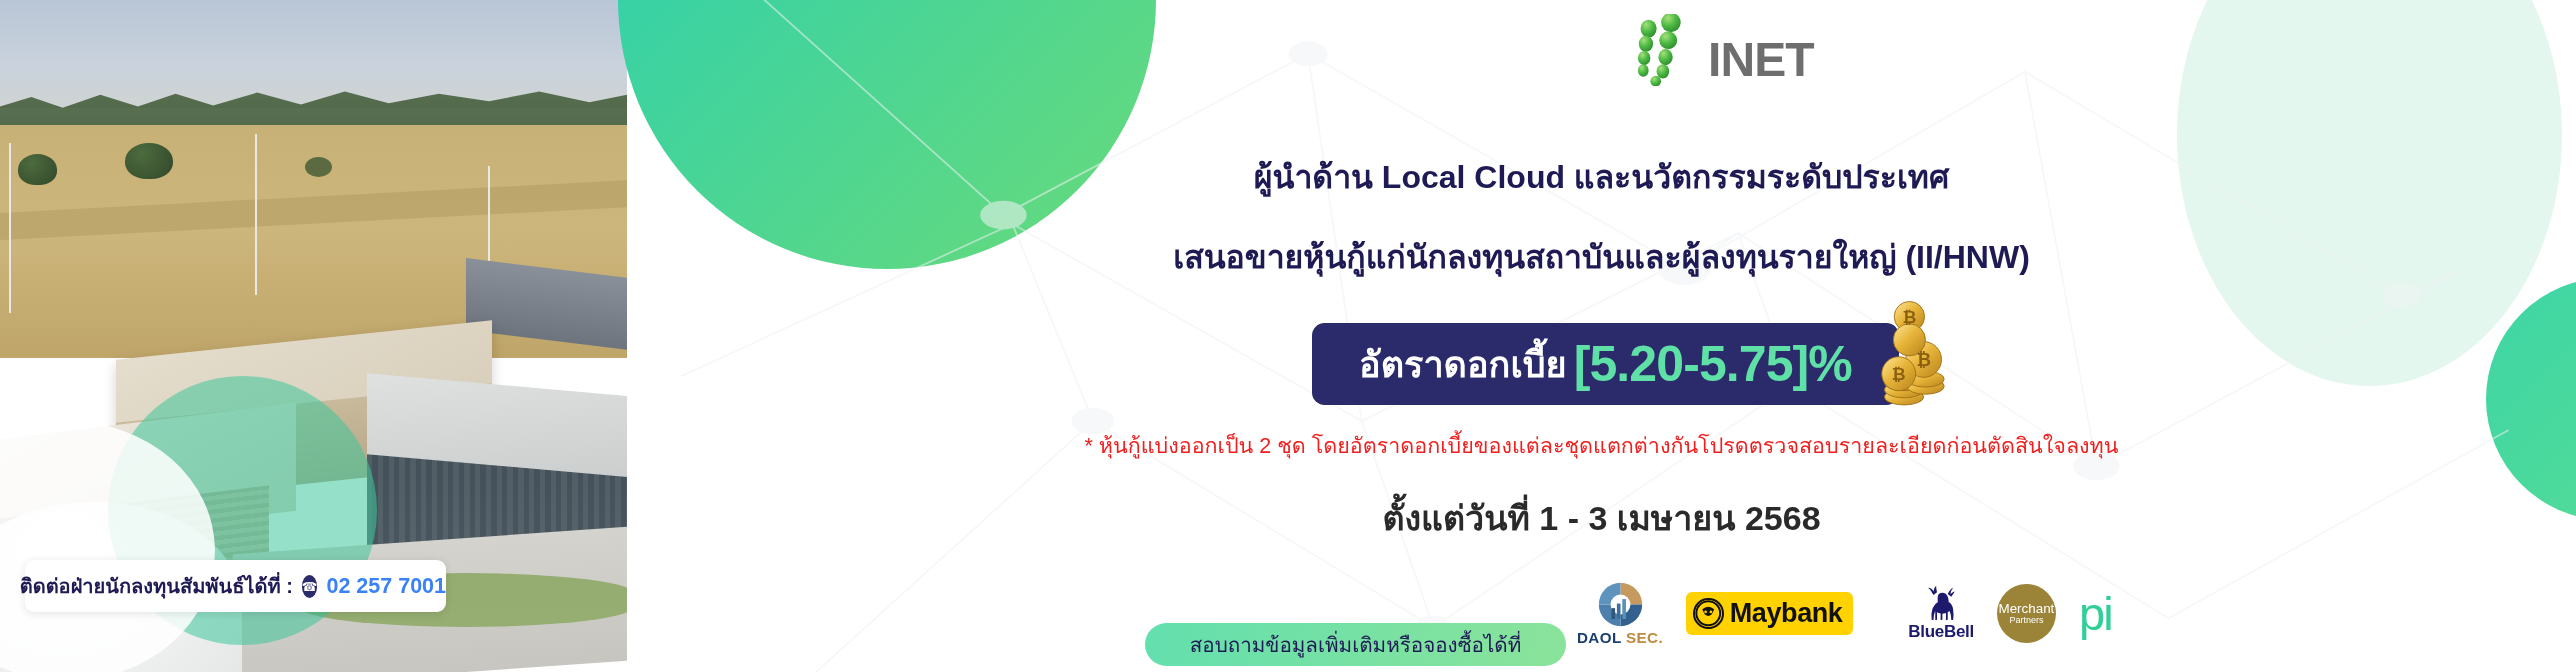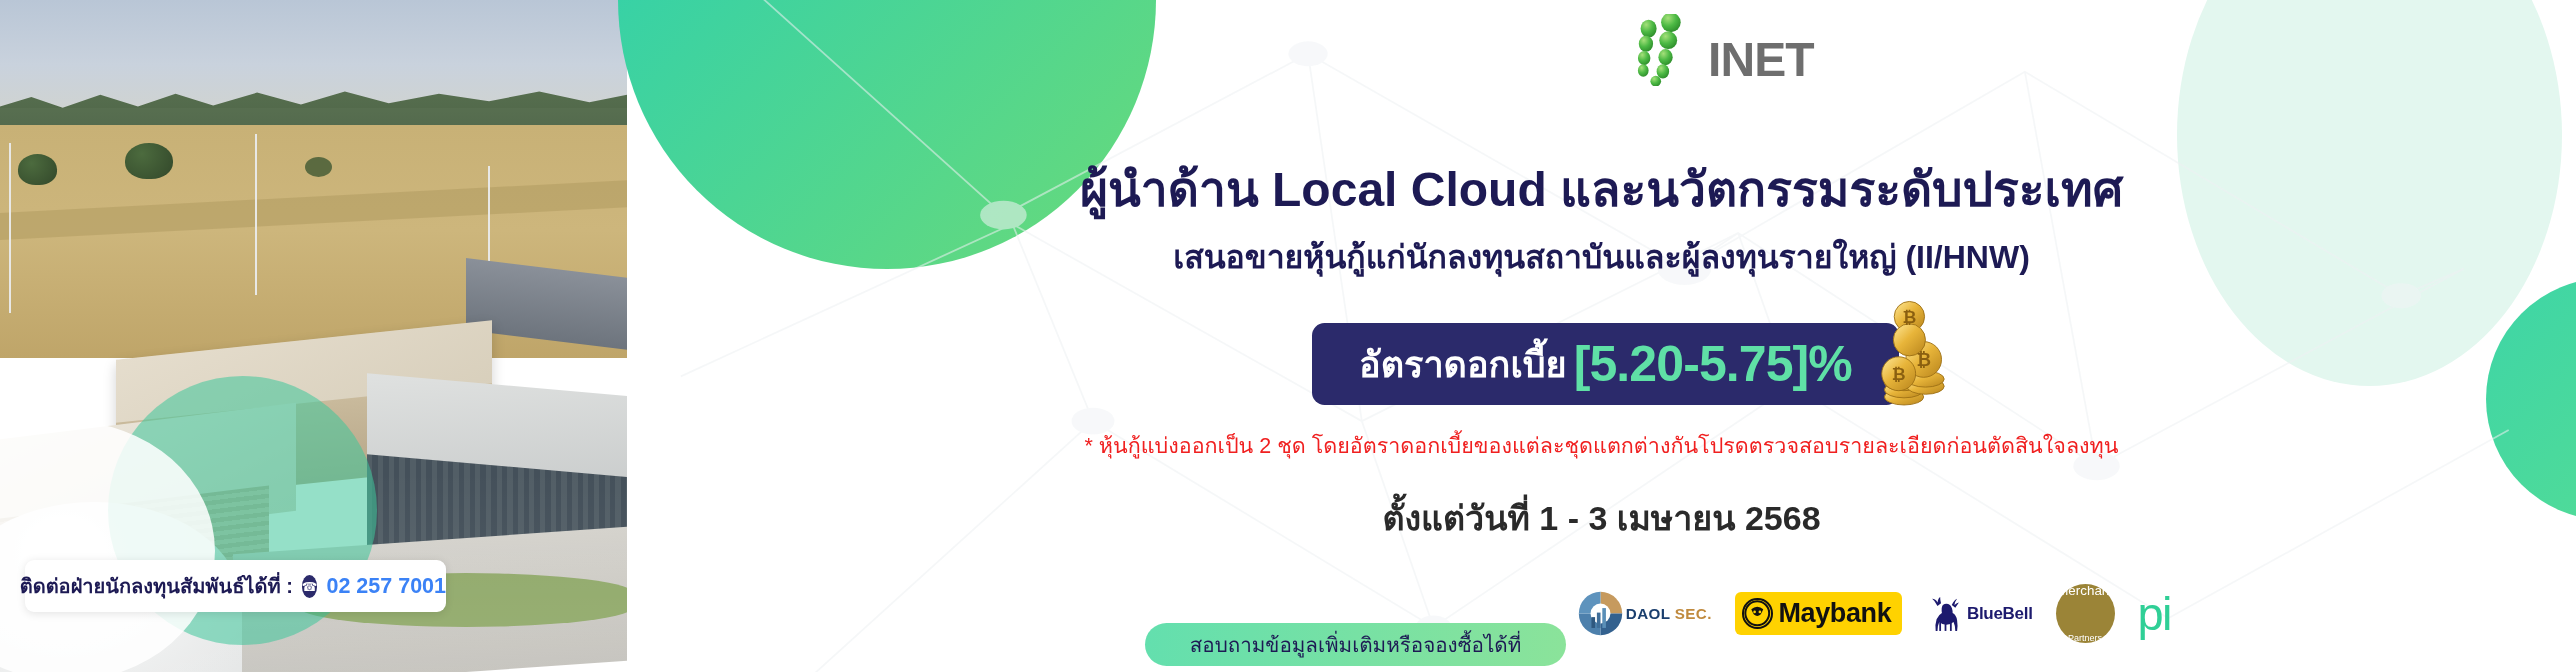--- a/index.html
+++ b/index.html
@@ -153,21 +153,21 @@
   .logo-dots { position:absolute; left:0; top:0; width:82px; height:72px; }
   .logo-word {
     position:absolute; left:79px; top:18px;
     font-size:48px; font-weight:bold; letter-spacing:-0.9px;
     color:#6e6e6e; font-family:"Liberation Sans", sans-serif;
   }
 
   .headline {
     position:absolute; left:0; top:151px; width:1949px;
     text-align:center;
-    font-size:48px; font-weight:bold; color:#1d1a54;
+    font-size:32px; font-weight:bold; color:#1d1a54;
     letter-spacing:0px; white-space:nowrap;
   }
   .subhead {
     position:absolute; left:0; top:231px; width:1949px;
     text-align:center;
     font-size:32px; font-weight:bold; color:#1d1a54;
     white-space:nowrap;
   }
 
   .rate-box {
@@ -210,40 +210,40 @@
   }
   .p-item { display:flex; align-items:center; gap:7.2px; }
 
   .yuanta-mark { width:47px; height:47px; position:relative; }
   .yuanta-text {
     font-style:italic; font-weight:bold; color:#1557a8;
     font-size:20.6px; line-height:1.0; letter-spacing:0.4px;
   }
   .yuanta-text span { display:block; }
 
-  .daol { display:flex; flex-direction:row; align-items:center; gap:1.8px; }
+  .daol { display:flex; flex-direction:column; align-items:center; gap:1.8px; }
   .daol-mark { width:47px; height:47px; position:relative; }
   .daol-text { font-size:15.2px; font-weight:bold; color:#1b3f6e; letter-spacing:0.4px; }
   .daol-text em { font-style:normal; color:#c08a3e; font-weight:bold; }
 
   .maybank {
     background:#ffd200; border-radius:6px;
     padding:6.3px 10.8px 6.3px 7.2px; display:flex; align-items:center; gap:6px;
   }
   .maybank-mark { width:30.5px; height:30.5px; border-radius:50%; background:#ffd200;
     border:2.7px solid #111; position:relative; }
   .maybank-text { font-size:27px; font-weight:bold; color:#111; letter-spacing:-0.4px; }
 
-  .bluebell { display:flex; align-items:center; gap:0.9px; }
+  .bluebell { display:flex; flex-direction:column; align-items:center; gap:0.9px;margin-left:32px; }
   .bluebell-mark { width:41px; height:36px; position:relative; }
   .bluebell-text { font-size:17px; font-weight:bold; color:#1d1a6e; letter-spacing:-0.3px; }
 
   .merchant {
     width:59px; height:59px; border-radius:50%; background:#9b8437;
-    display:flex; flex-direction:column; align-items:center; justify-content:space-between;
+    display:flex; flex-direction:column; align-items:center; justify-content:center;
     color:#fff; line-height:1.05;
   }
   .merchant-main { font-size:13.4px; }
   .merchant-sub { font-size:9px; }
 
   .pi-logo { font-size:47px; font-weight:normal; color:#2fcf96;
     letter-spacing:-1.8px; line-height:.85; }
 
   
   .contact {

